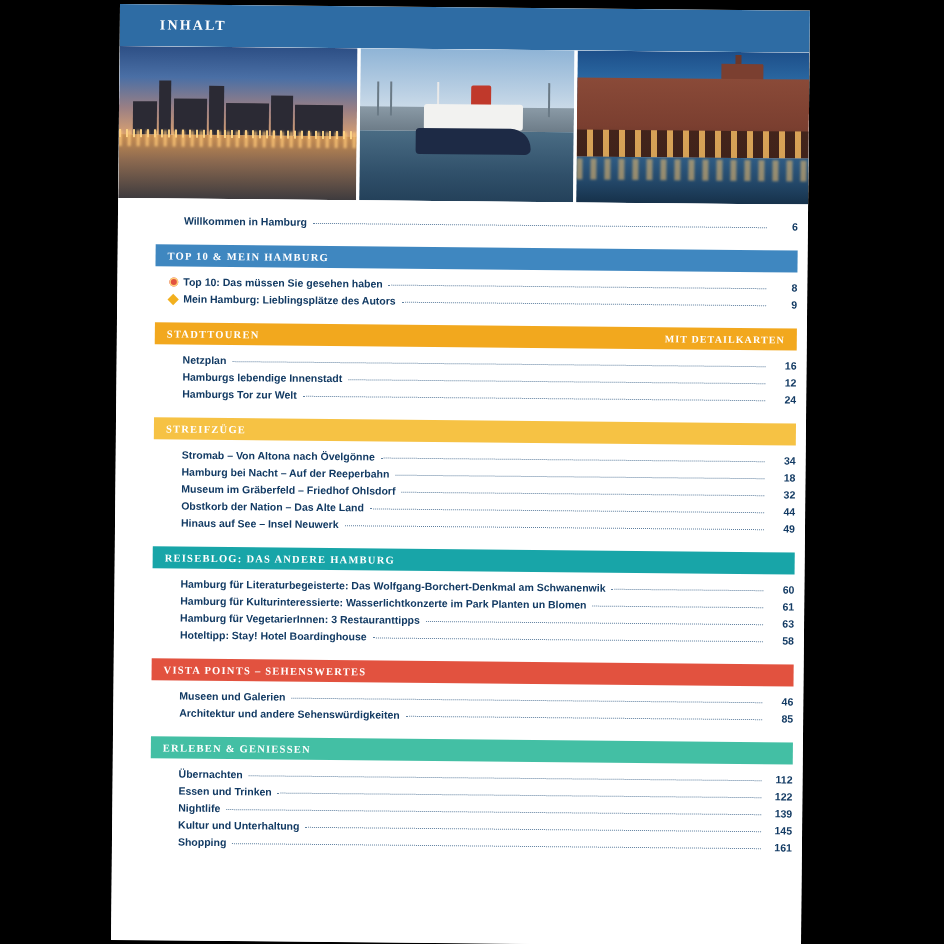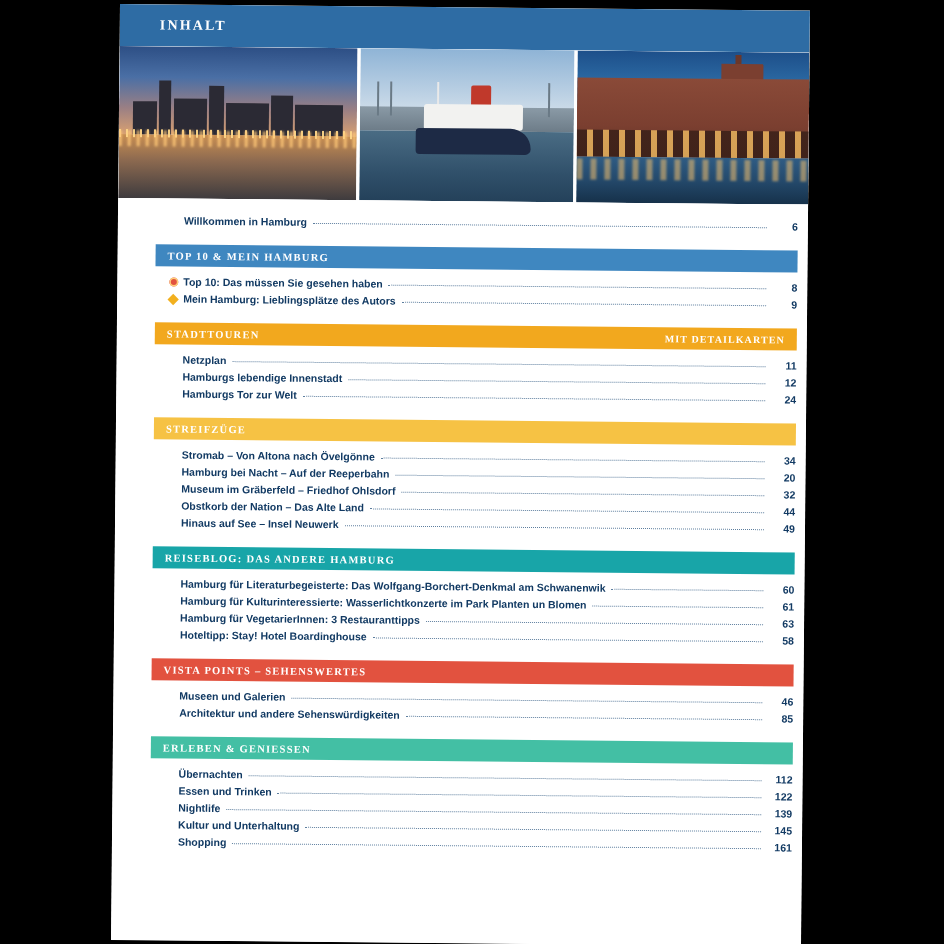--- a/index.html
+++ b/index.html
@@ -357,21 +357,21 @@
       <div class="bar orange">
         <span class="bar-label">STADTTOUREN</span>
         <span class="bar-right">MIT DETAILKARTEN</span>
       </div>
       <div class="gap-s"></div>
       <div class="entries">
         <div class="entry">
           <span class="bullet"></span>
           <span class="etitle">Netzplan</span>
           <span class="leader"></span>
-          <span class="epage">11</span>
+          <span class="epage">16</span>
         </div>
         <div class="entry">
           <span class="bullet"></span>
           <span class="etitle">Hamburgs lebendige Innenstadt</span>
           <span class="leader"></span>
           <span class="epage">12</span>
         </div>
         <div class="entry">
           <span class="bullet"></span>
           <span class="etitle">Hamburgs Tor zur Welt</span>
@@ -391,21 +391,21 @@
         <div class="entry">
           <span class="bullet"></span>
           <span class="etitle">Stromab – Von Altona nach Övelgönne</span>
           <span class="leader"></span>
           <span class="epage">34</span>
         </div>
         <div class="entry">
           <span class="bullet"></span>
           <span class="etitle">Hamburg bei Nacht – Auf der Reeperbahn</span>
           <span class="leader"></span>
-          <span class="epage">20</span>
+          <span class="epage">18</span>
         </div>
         <div class="entry">
           <span class="bullet"></span>
           <span class="etitle">Museum im Gräberfeld – Friedhof Ohlsdorf</span>
           <span class="leader"></span>
           <span class="epage">32</span>
         </div>
         <div class="entry">
           <span class="bullet"></span>
           <span class="etitle">Obstkorb der Nation – Das Alte Land</span>

